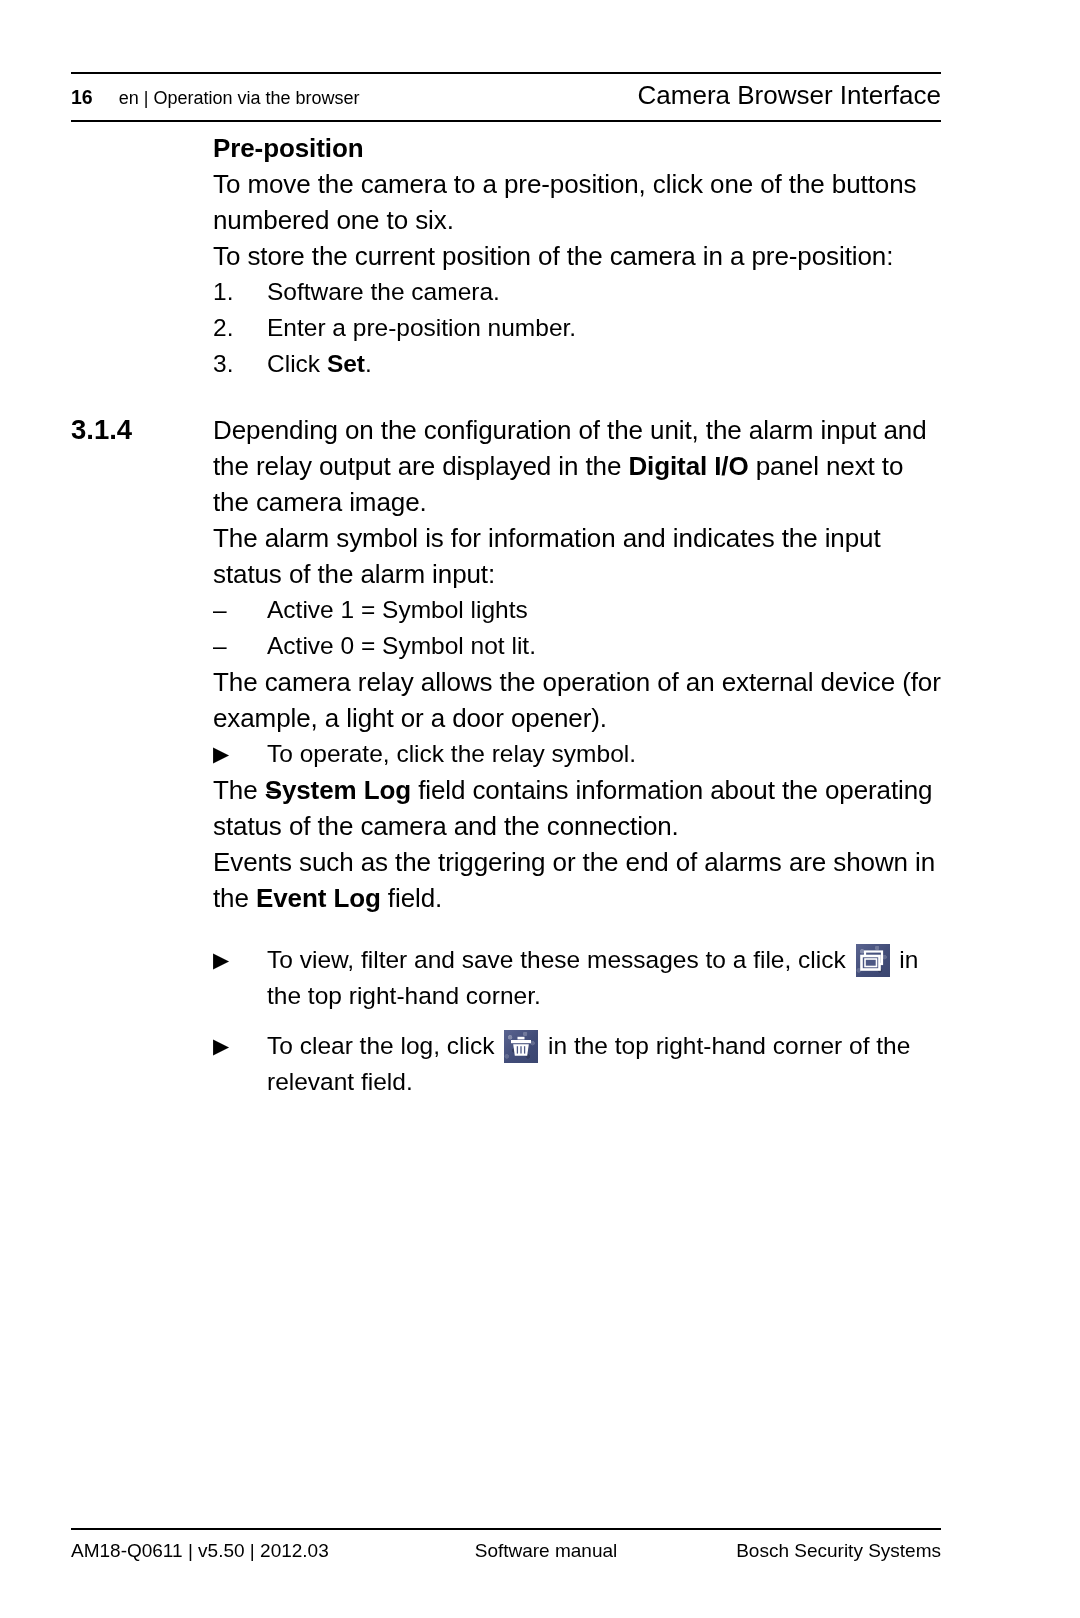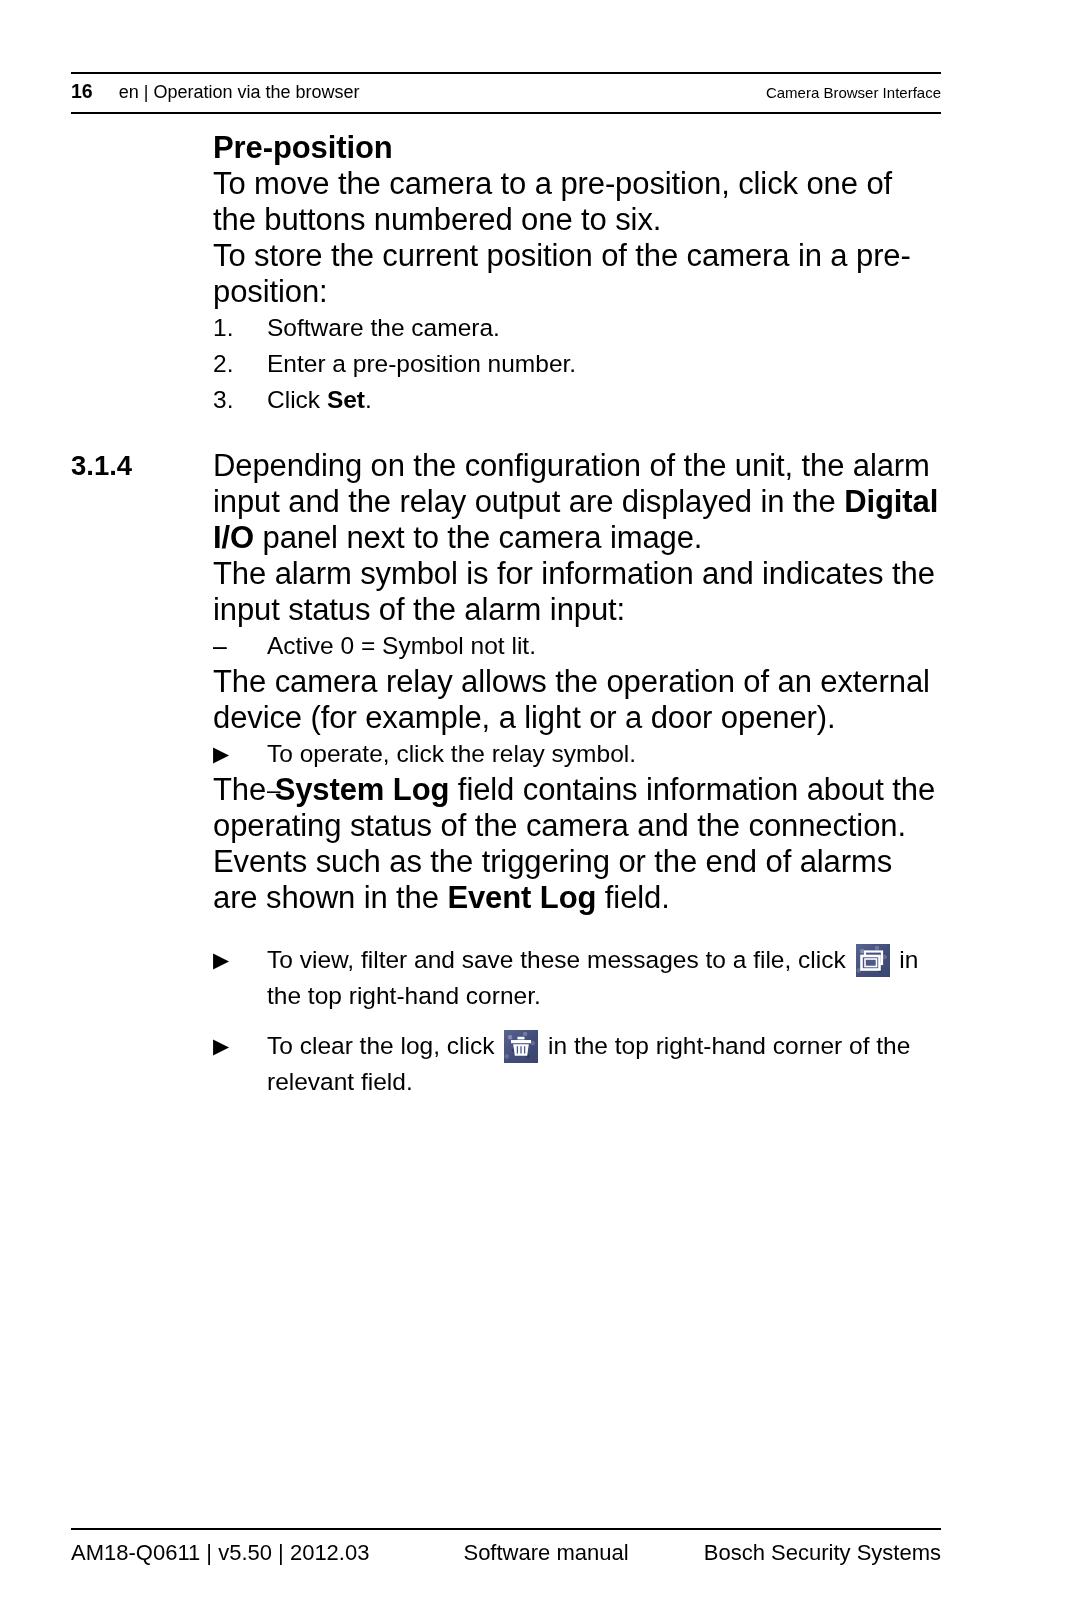--- a/index.html
+++ b/index.html
@@ -50,34 +50,34 @@
   .header-left {
     display: flex;
     align-items: baseline;
     gap: 26px;
   }
   .header-page-num {
     font-weight: bold;
     font-size: 19.5px;
   }
   .header-section { font-size: 18px; }
-  .header-right { font-size: 15px; }
+  .header-right { font-size: 26px; }
 
   
   .body-wrap {
     position: absolute;
     left: 71px;
     top: 130px;
     width: 870px;
   }
 
   .ind { margin-left: 142px; }      
 
   p.para {
-    font-size: 31px;
+    font-size: 26px;
     line-height: 36px;
     letter-spacing: -0.1px;
   }
 
   .b { font-weight: bold; }
 
   h2.sec-head {
     font-size: 27.5px;
     font-weight: bold;
     line-height: 36px;
@@ -169,21 +169,21 @@
     width: 870px;
   }
   .footer-rule {
     border-top: 2.5px solid #000;
     width: 100%;
   }
   .footer-row {
     display: flex;
     align-items: baseline;
     padding-top: 10px;
-    font-size: 22px;
+    font-size: 19px;
   }
   .footer-left  { flex: 0 0 330px; text-align: left; }
   .footer-mid   { flex: 1 1 auto;  text-align: center; }
   .footer-right { flex: 0 0 250px; text-align: right; }
 </style>
 </head>
 <body>
 
 <div class="page">
 
@@ -224,20 +224,21 @@
       <span class="num">3.1.4</span>
     </h2>
 
     <p class="para ind"><span>Depending on the configuration of the unit, the alarm input and the relay output are displayed in the </span><span class="b">Digital I/O</span><span> panel next to the camera image.</span></p>
 
     <p class="para ind">The alarm symbol is for information and indicates the input status of the alarm input:</p>
 
     <ul class="dashlist">
       <li class="item">
         <span class="marker">–</span>
+        <span>Active 1 = Symbol lights</span>
       </li>
       <li class="item">
         <span class="marker">–</span>
         <span>Active 0 = Symbol not lit.</span>
       </li>
     </ul>
 
     <p class="para ind">The camera relay allows the operation of an external device (for example, a light or a door opener).</p>
 
     <ul class="trilist">

